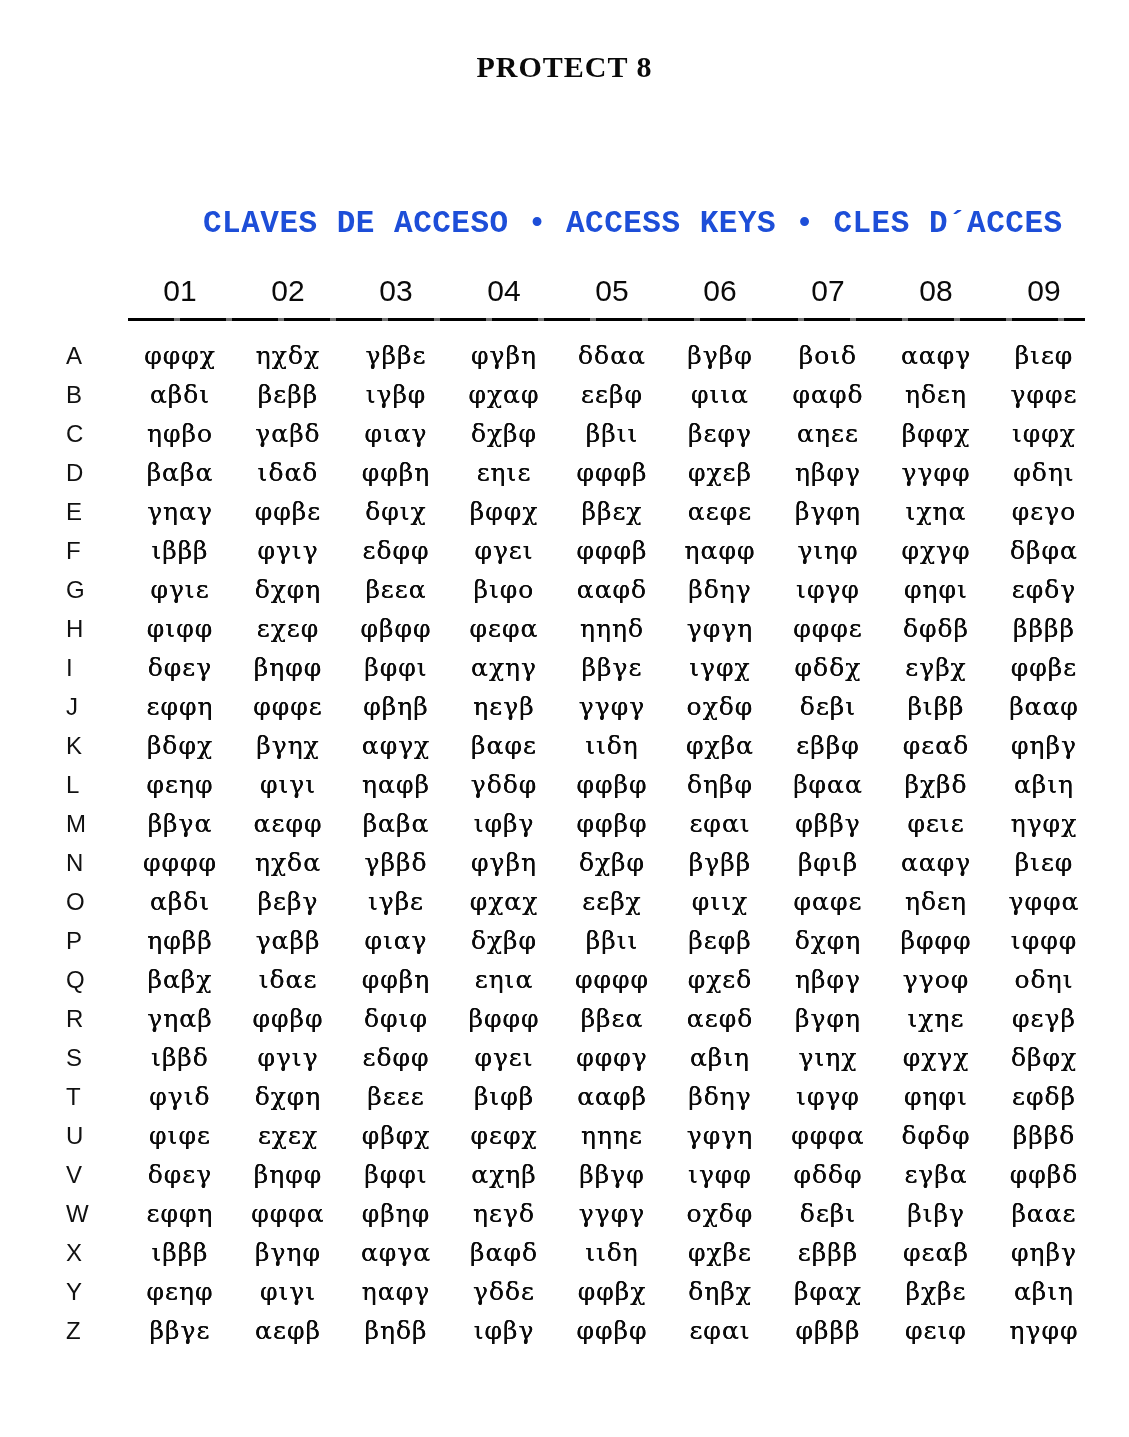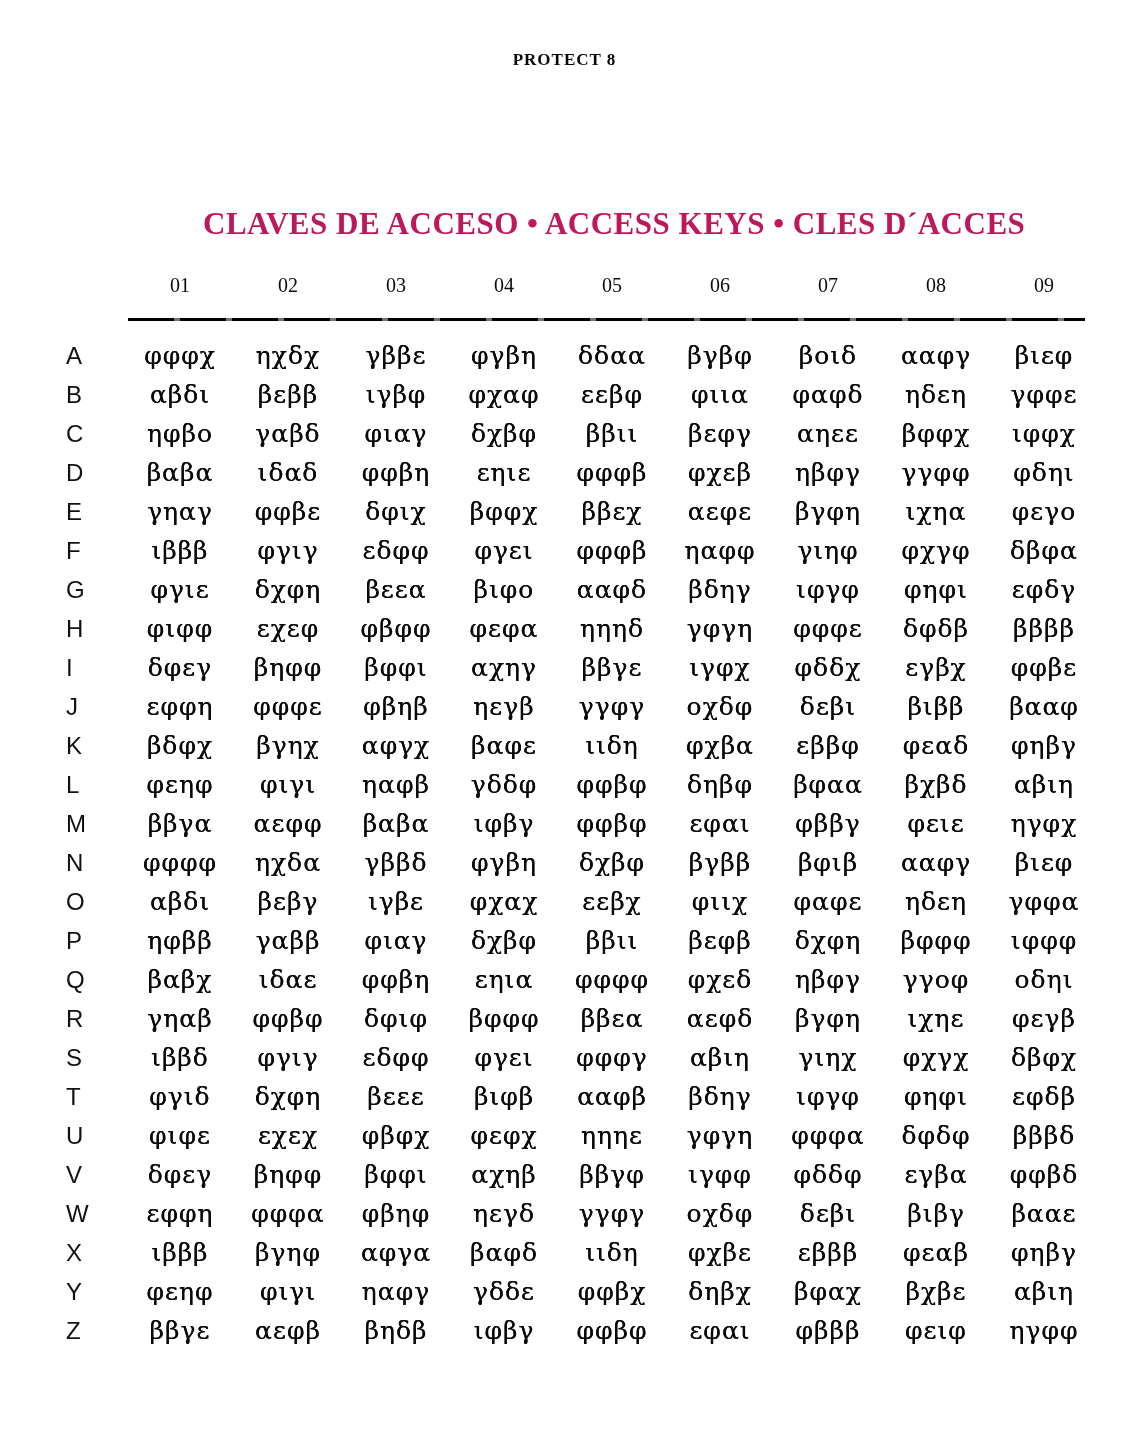--- a/index.html
+++ b/index.html
@@ -16,47 +16,47 @@
     color: #0a0a0a;
   }
   .page-title {
     position: absolute;
     top: 50px;
     left: 0;
     width: 1129px;
     text-align: center;
     font-family: "Liberation Serif", "DejaVu Serif", serif;
     font-weight: bold;
-    font-size: 17px;
+    font-size: 30px;
     letter-spacing: 1px;
     color: #0a0a0a;
   }
   .table-title {
     position: absolute;
     top: 206px;
     left: 203px;
-    font-family: Liberation Serif, serif;
+    font-family: Liberation Mono, monospace;
     font-weight: bold;
     font-size: 31px;
     letter-spacing: 0.5px;
     white-space: nowrap;
-    color: #be185d;
+    color: #1d4ed8;
   }
   .col-headers {
     position: absolute;
     top: 274px;
     left: 126px;
     width: 972px;
     display: flex;
   }
   .col-headers .col-h {
     width: 108px;
     text-align: center;
-    font-family: Liberation Serif, serif;
-    font-size: 20px;
+    font-family: Liberation Sans, sans-serif;
+    font-size: 30px;
     color: #0a0a0a;
   }
   .head-rule {
     position: absolute;
     top: 318px;
     left: 128px;
     width: 957px;
     height: 3px;
     background:
       repeating-linear-gradient(90deg, #000 0px, #000 46px, rgba(0,0,0,0.55) 46px, rgba(0,0,0,0.55) 52px);

